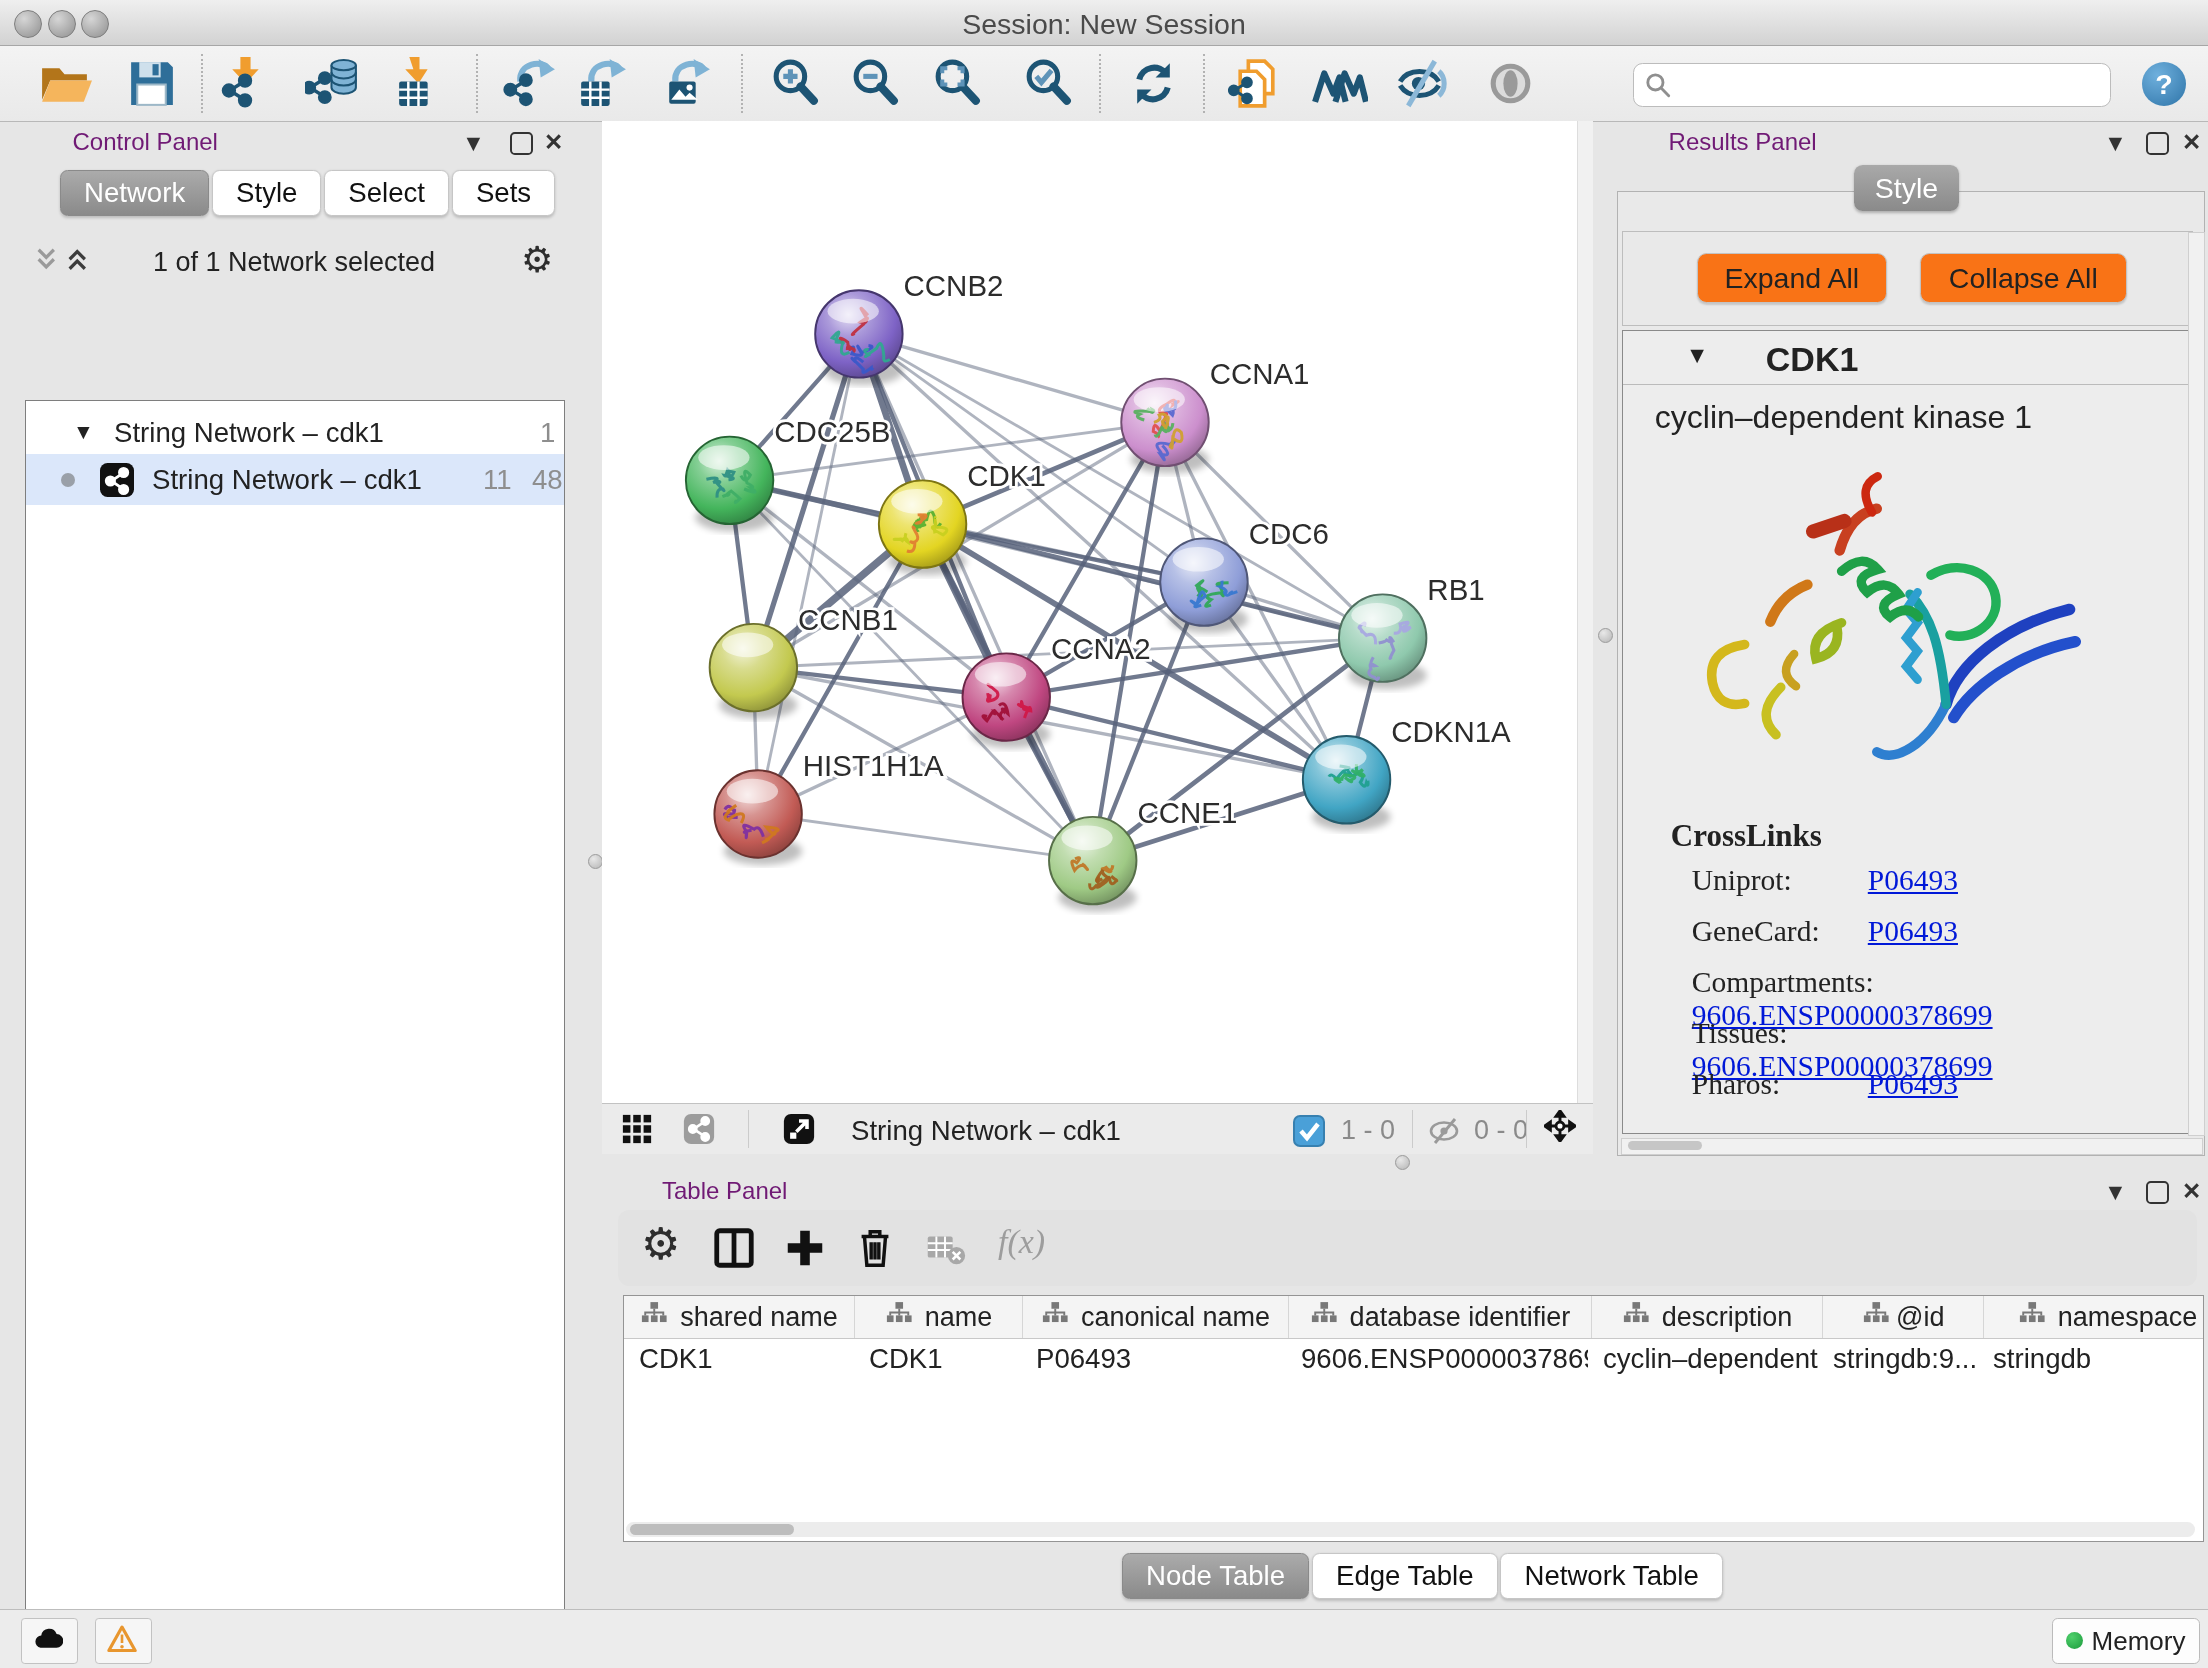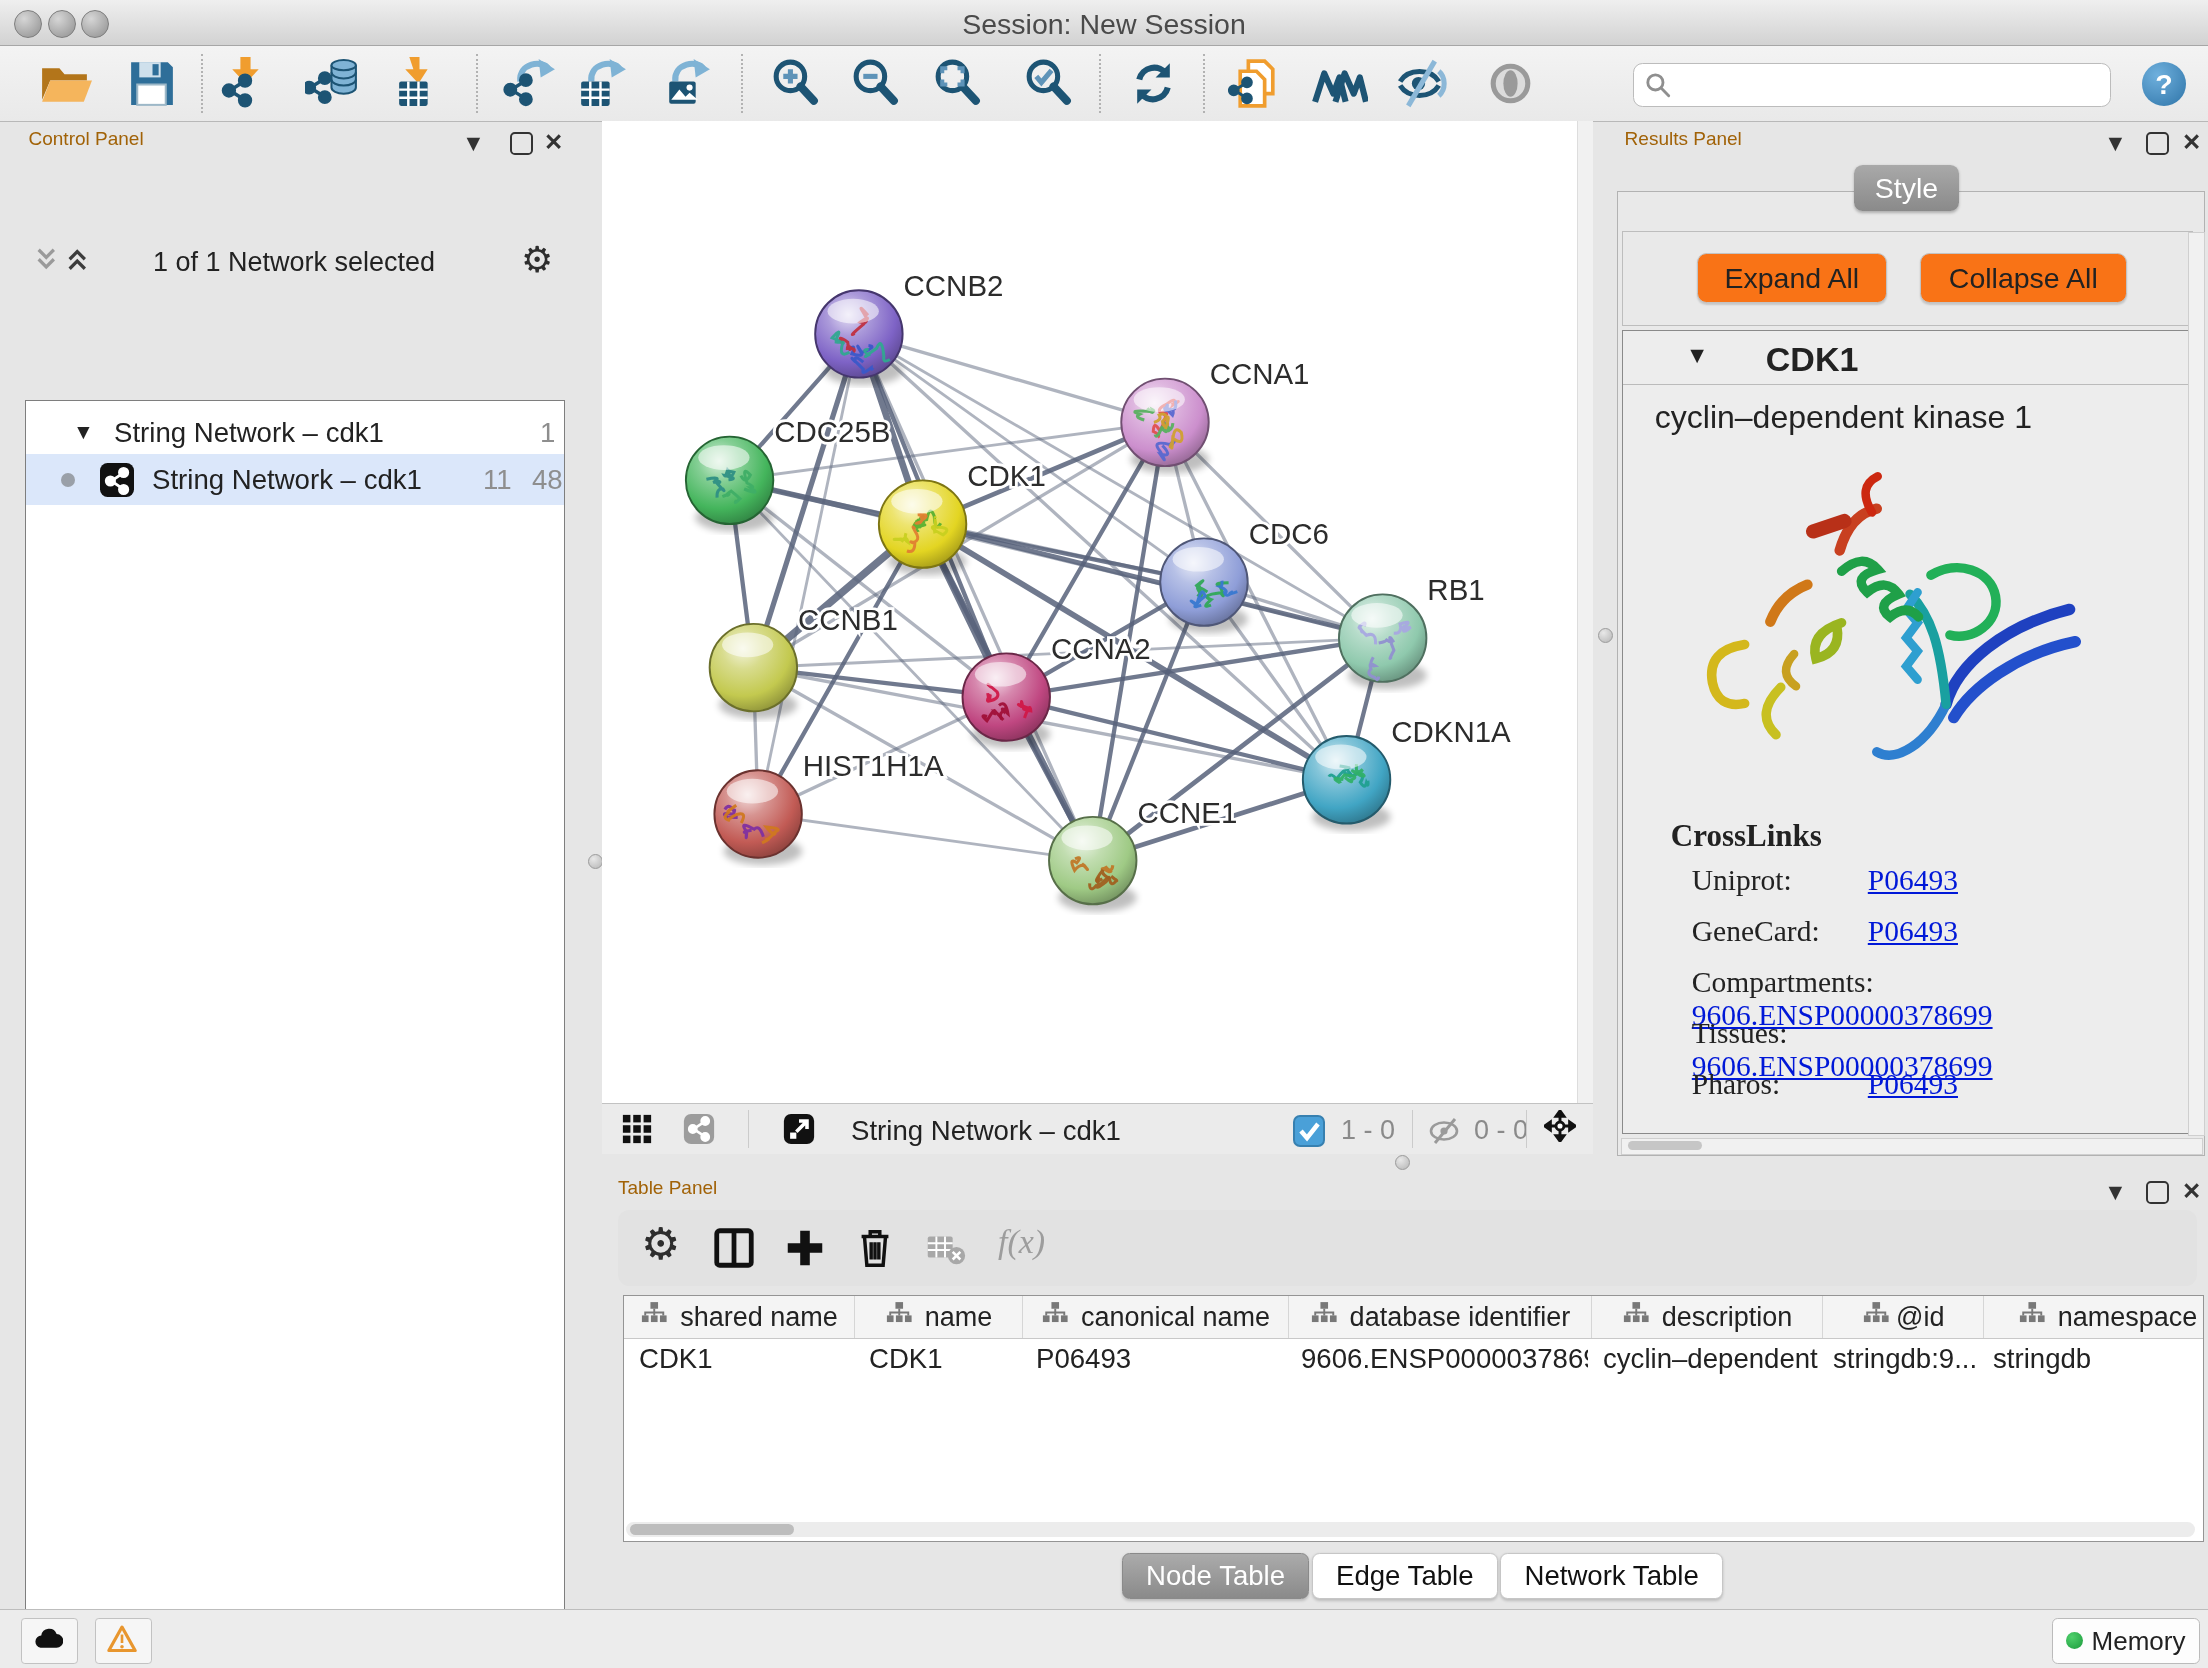--- a/index.html
+++ b/index.html
@@ -20,21 +20,21 @@
   .tsep{top:7.6px;height:59px;border-left:2.9px dotted #b2b2b2;}
   .searchbox{left:1633px;top:17px;width:476px;height:42px;background:#fff;
     border:1.9px solid #bcbcbc;border-radius:9.5px;}
   .searchbox svg{position:absolute;left:9.5px;top:6.7px;width:28.5px;height:28.5px;}
   .searchbox input{position:absolute;left:46px;top:2.9px;width:418px;height:32px;border:0;outline:0;
     font-size:25px;font-family:"Liberation Sans",sans-serif;background:transparent;}
   .helpbtn{left:2142px;top:16px;width:44px;height:44px;border-radius:50%;
     background:radial-gradient(circle at 35% 30%,#6fb0dd,#2e74a8);color:#fff;
     font-size:28.5px;font-weight:bold;text-align:center;line-height:44px;cursor:pointer;}
   
-  .ph-title{font-size:19px;color:#a16207;}
+  .ph-title{font-size:24px;color:#701a75;margin-left:44px;}
   .ph-ic{font-size:23px;color:#333;cursor:pointer;}
   .float-box{width:19px;height:19px;border:2.9px solid #333;border-radius:4.8px;cursor:pointer;}
   .tab{display:inline-block;height:44px;line-height:44px;padding:0 23px;background:#fff;
     border:1px solid #c6c6c6;border-radius:7.6px;margin-right:2.9px;font-size:27.6px;color:#111;
     box-shadow:0 1.9px 2.9px rgba(0,0,0,.18);cursor:pointer;}
   .tab.active{background:linear-gradient(#ababab,#8a8a8a);color:#fff;border-color:#8a8a8a;}
   
   .cp-selrow{font-size:27px;color:#222;}
   .cp-box{left:25px;top:279px;width:538px;height:1308px;background:#fff;border:1.9px solid #7e7e7e;}
   .tree-row{position:absolute;left:0;width:100%;height:42px;font-size:27.6px;line-height:42px;}
@@ -263,20 +263,21 @@
       <input placeholder="" style="">
     </div>
     <div class="abs helpbtn">?</div>
   </div>
 
   <div class="abs" style="left:0;top:121px;width:588px;height:1488px;">
     <div class="abs ph-title" style="left:28.5px;top:6.7px;">Control Panel</div>
     <div class="abs ph-ic" style="left:462px;top:8.6px;">▼</div>
     <div class="abs float-box" style="left:510px;top:10.5px;"></div>
     <div class="abs ph-ic" style="left:544px;top:7.6px;font-weight:bold;">✕</div>
+    <div class="abs" id="cp-tabs" style="left:60px;top:49px;white-space:nowrap;"><div class="tab active">Network</div><div class="tab">Style</div><div class="tab">Select</div><div class="tab">Sets</div></div>
 
     <div class="abs" style="left:32px;top:124px;">
       <svg width="28.5" height="28.5" viewBox="0 0 30 30">
           <path d="M7 5l8 8 8-8M7 15l8 8 8-8" stroke="#9a9a9a" stroke-width="3.4" fill="none"></path>
         </svg>
     </div>
     <div class="abs" style="left:63px;top:124px;">
       <svg width="28.5" height="28.5" viewBox="0 0 30 30">
           <path d="M7 25l8-8 8 8M7 15l8-8 8 8" stroke="#3c3c3c" stroke-width="3.4" fill="none"></path>
         </svg>

